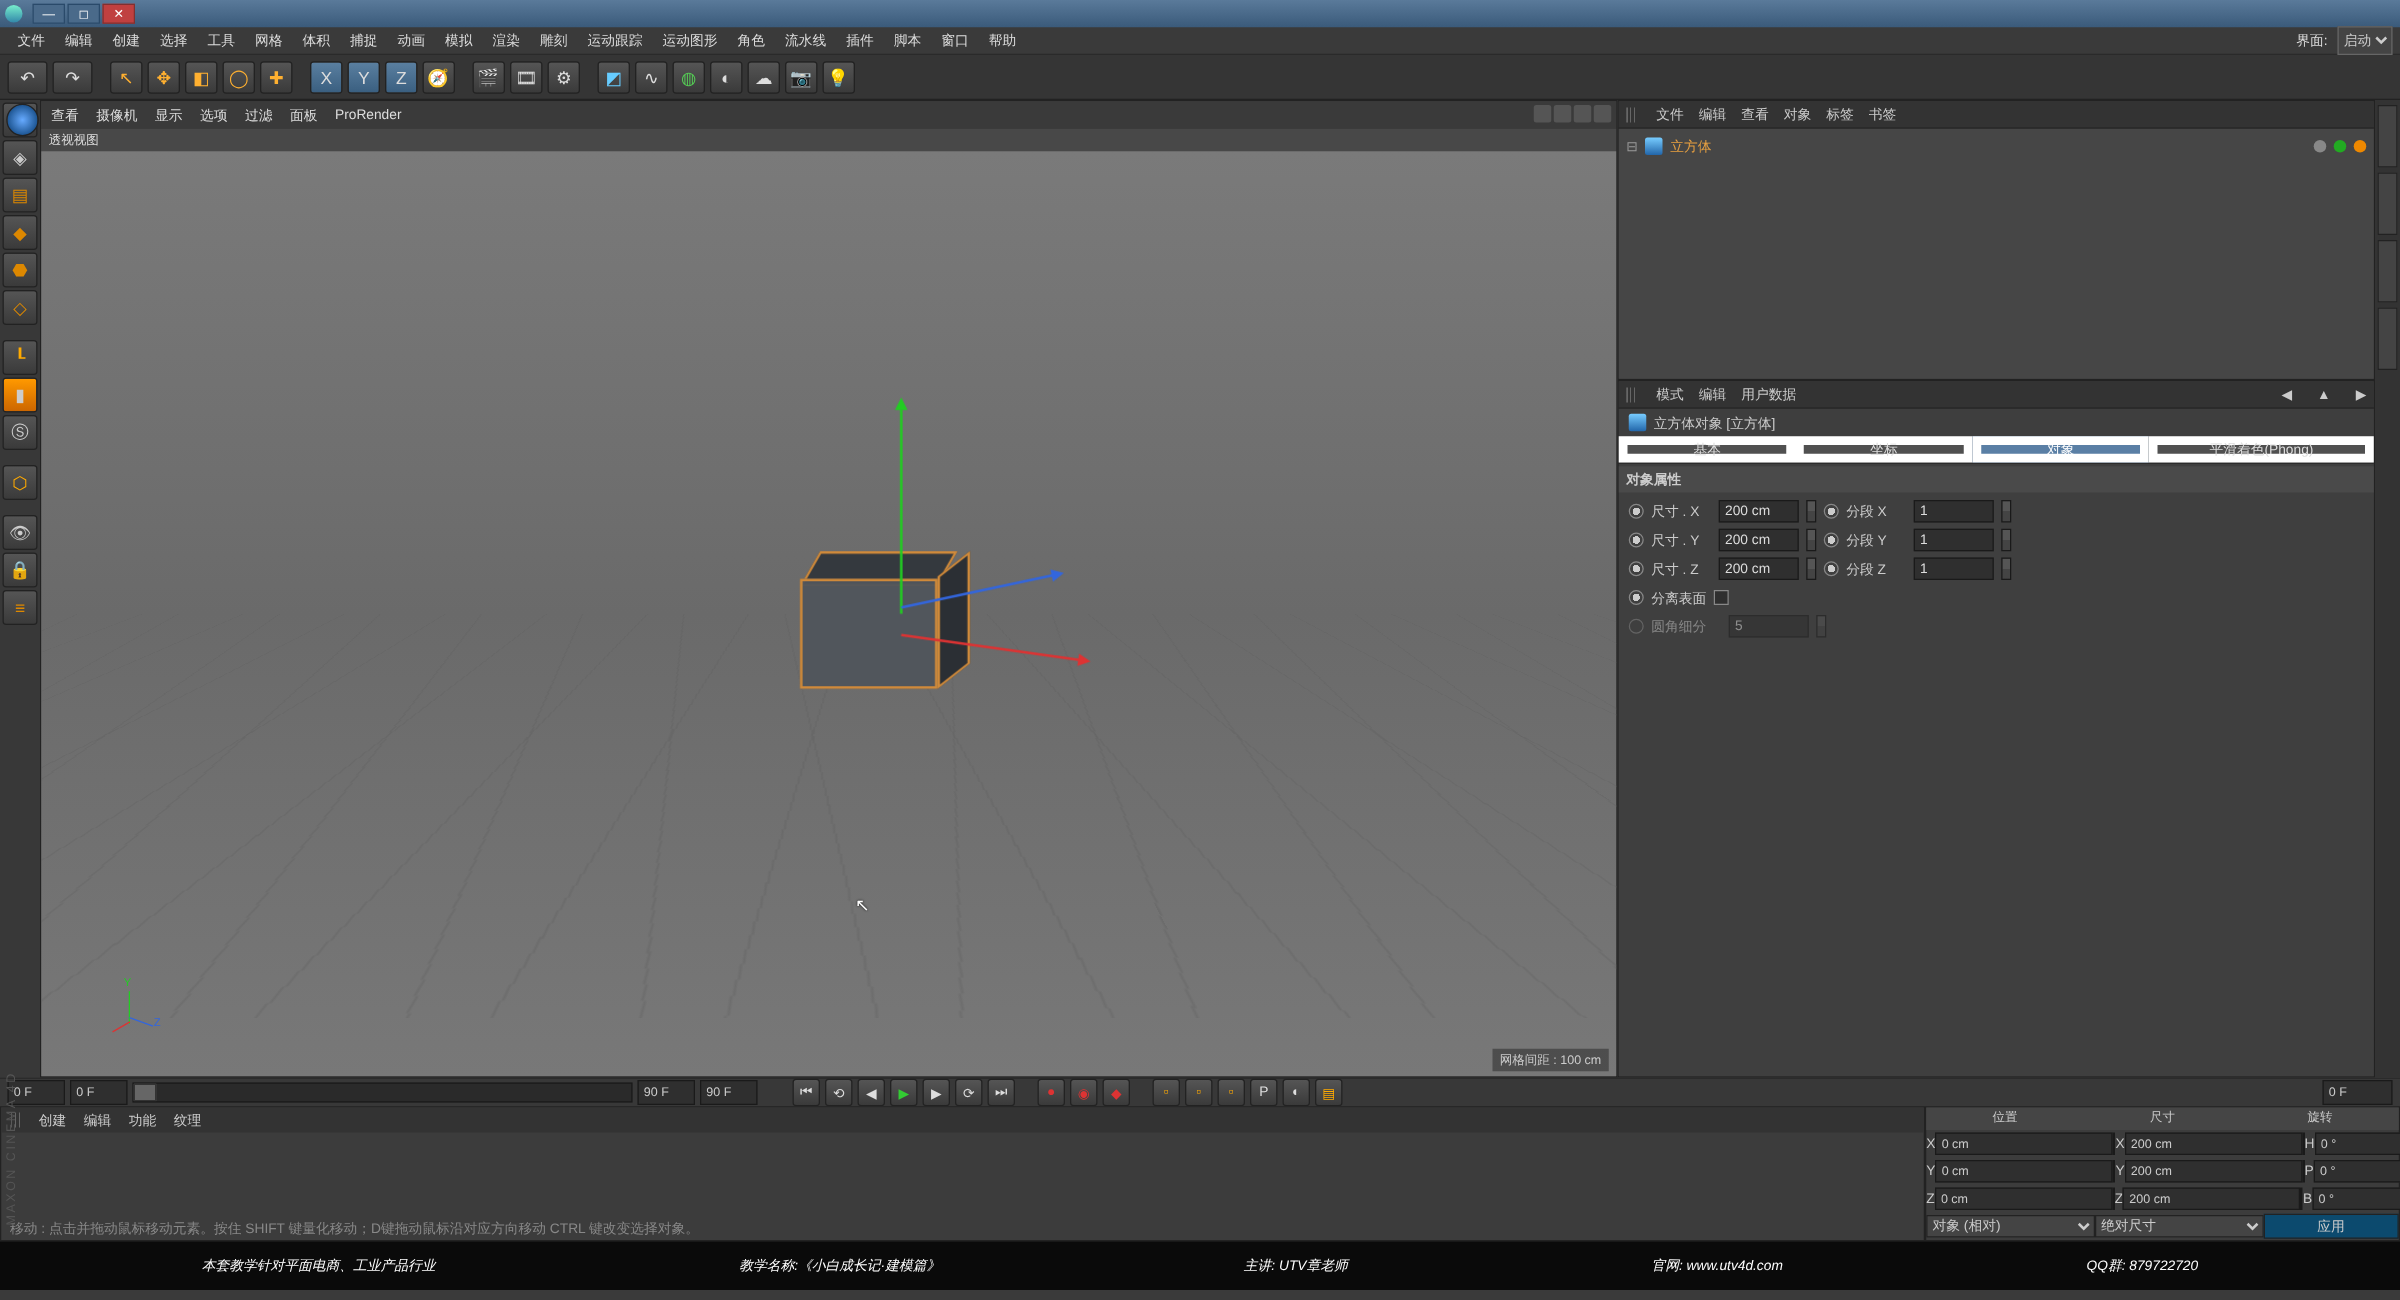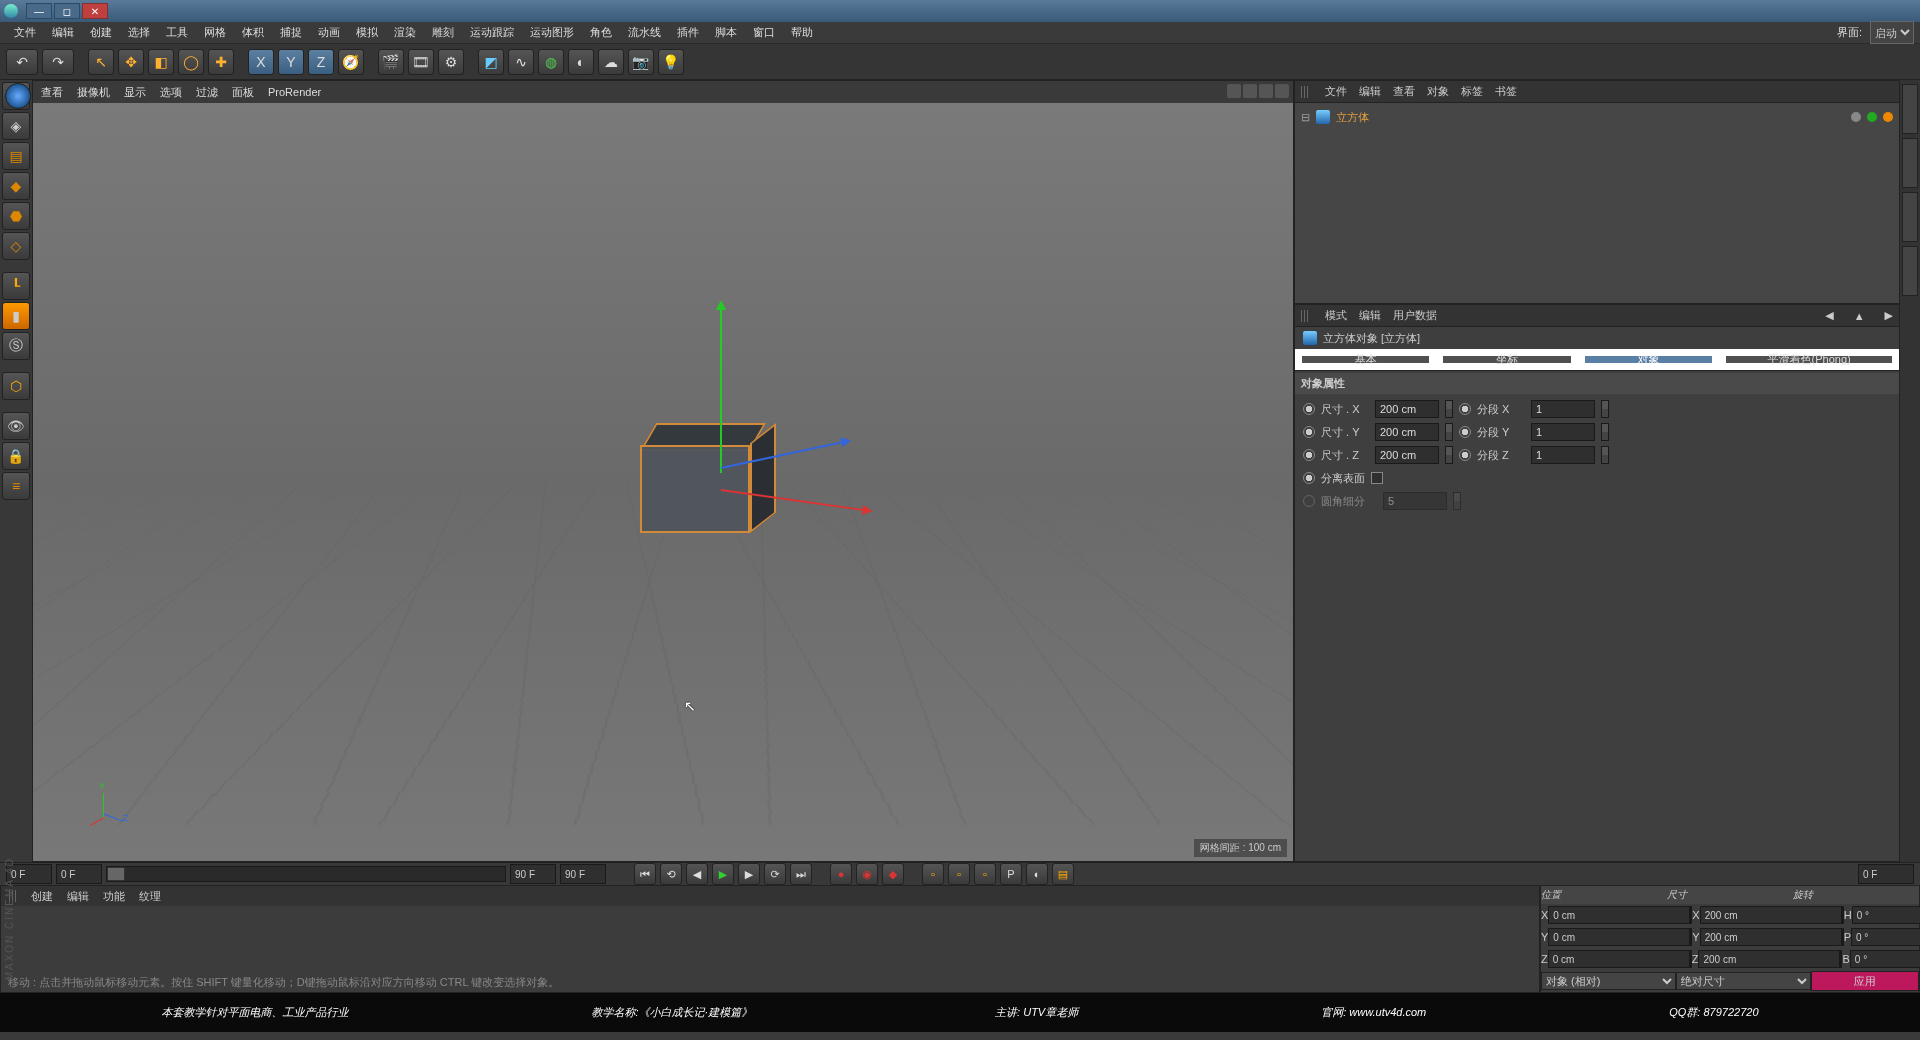--- a/index.html
+++ b/index.html
@@ -67,21 +67,21 @@
 .tl-controls .slider .thumb { position: absolute; left: 0; top: 0; width: 18px; height: 14px; background: #666; border: 1px solid #333; }
 .tl-controls .tlbtn { width: 22px; height: 22px; background: linear-gradient(#555,#3a3a3a); border: 1px solid #222; border-radius: 3px; display: flex; align-items: center; justify-content: center; font-size: 11px; color: #ddd; }
 .tl-controls .tlbtn.play { color: #3c3; }
 .tl-controls .tlbtn.rec { color: #d33; }
 .tl-controls .gap { flex: 1; }
 .lower { flex: 1; display: flex; }
 .lower-left { flex: 1; background: #3c3c3c; border: 1px solid #222; }
 .lower-left .tabs { height: 20px; background: #333; display: flex; align-items: center; gap: 14px; padding: 0 8px; }
 .lower-right { width: 380px; background: #3c3c3c; border: 1px solid #222; }
 .coord-head { display: flex; height: 18px; background: #454545; }
-.coord-head div { flex: 1; text-align: left; line-height: 18px; font-size: 10px; font-style: italic; }
+.coord-head div { flex: 1; text-align: center; line-height: 18px; font-size: 10px; }
 .coord-row { display: flex; height: 22px; align-items: center; }
 .coord-row .lbl { width: 16px; text-align: center; color: #ccc; }
 .coord-row input { flex: 1; height: 18px; background: #2f2f2f; border: 1px solid #1a1a1a; color: #ccc; padding: 0 4px; font-size: 10px; }
 .coord-row .sp { width: 8px; height: 18px; background: linear-gradient(#555 0 50%,#444 50%); border: 1px solid #1a1a1a; }
 .statusbar { height: 20px; background: #333; display: flex; align-items: center; padding: 0 8px; color: #888; font-size: 10px; }
 .sidetext { position: absolute; left: 4px; bottom: 60px; writing-mode: vertical-rl; transform: rotate(180deg); color: #555; font-size: 10px; letter-spacing: 2px; }
 .caption { height: 40px; background: #0a0a0a; display: flex; align-items: center; justify-content: space-around; padding: 0 40px; font-size: 17px; font-style: italic; font-family: "KaiTi","STKaiti",serif; color: #fff; }
 
 .grid-floor { position: absolute; left: 0; right: 0; top: 50%; bottom: 0; background:
   repeating-linear-gradient(82deg, rgba(90,90,90,.6) 0 1px, transparent 1px 80px),
@@ -202,20 +202,21 @@
       <span>过滤</span>
       <span>面板</span>
       <span>ProRender</span>
       <div class="vp-icons">
         <span></span>
         <span></span>
         <span></span>
         <span></span>
       </div>
     </div>
+    <div class="vp-title">透视视图</div>
     <div class="vp-canvas">
       <div class="grid-floor"></div>
       <div class="cube">
         <div class="face top"></div>
           <div class="face side"></div>
           <div class="face front"></div>
       </div>
       <div class="gizmo">
         <div class="y"></div>
           <div class="z"></div>
@@ -414,21 +415,21 @@
   <div class="lbl">Z</div>
   <input value="200 cm" style="">
             <div class="sp"></div>
   <div class="lbl">B</div>
   <input value="0 °" style="">
           </div>
         </div>
       <div class="coord-row">
         <select style="flex:1;background:#444;color:#ccc;border:1px solid #222;height:18px"><option>对象 (相对)</option></select>
         <select style="flex:1;background:#444;color:#ccc;border:1px solid #222;height:18px"><option>绝对尺寸</option></select>
-        <button style="flex:.8;background:#be185d;color:#ccc;border:1px solid #222;height:20px">应用</button>
+        <button style="flex:.8;background:#0c4a6e;color:#ccc;border:1px solid #222;height:20px">应用</button>
       </div>
     </div>
   </div>
 </div>
 
 <div class="statusbar">
   <span>移动 : 点击并拖动鼠标移动元素。按住 SHIFT 键量化移动；D键拖动鼠标沿对应方向移动 CTRL 键改变选择对象。</span>
 </div>
 <div class="sidetext">MAXON CINEMA 4D</div>
 

